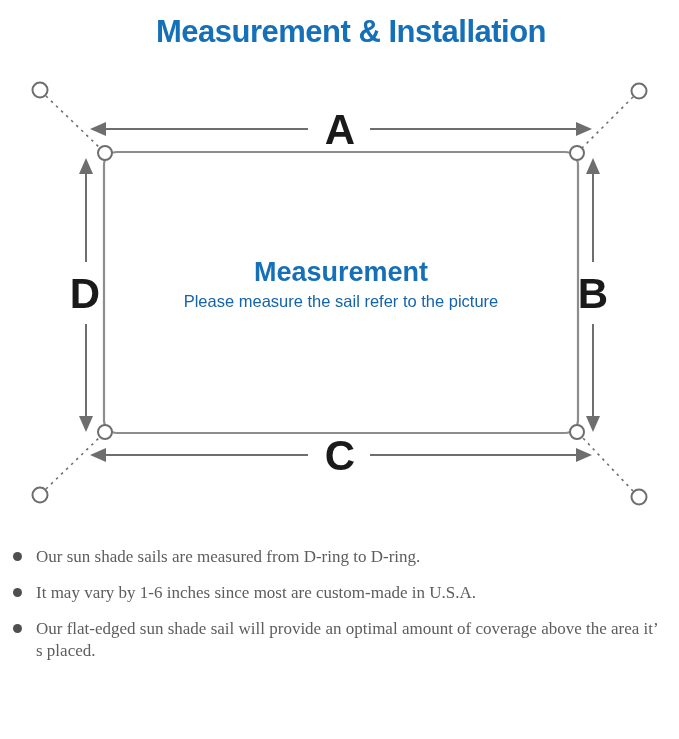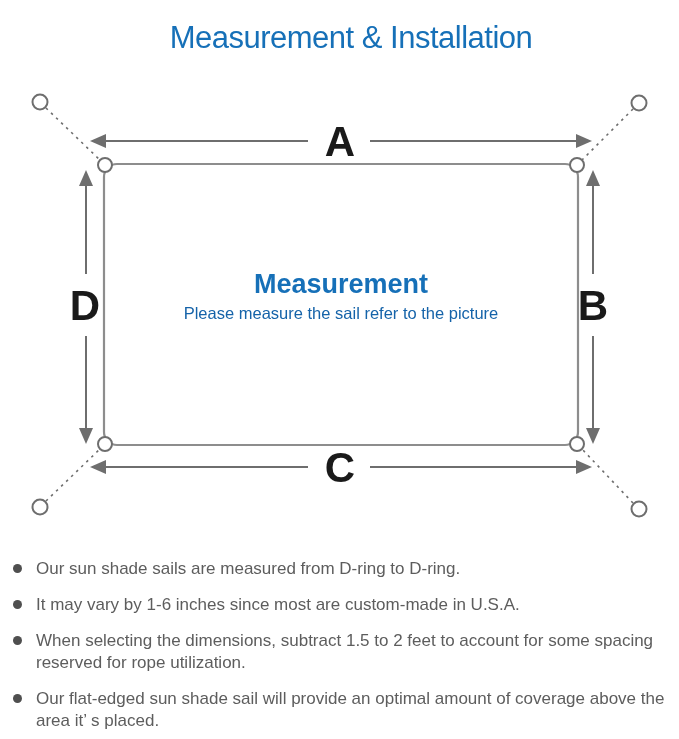--- a/index.html
+++ b/index.html
@@ -15,27 +15,27 @@
   * { box-sizing: border-box; }
   html, body {
     margin: 0; padding: 0;
     width: 679px; height: 739px;
     overflow: hidden;
     background: var(--background);
     font-family: "Liberation Sans", sans-serif;
   }
   .page { width: 679px; height: 739px; }
   .title {
-    margin: 14px;
+    margin: 8px;
     padding-top: 4px;
     height: 56px;
     text-align: center;
     font-size: 31px;
     line-height: 40px;
-    font-weight: 400;
+    font-weight: 700;
     letter-spacing: -0.5px;
     color: var(--accent);
     padding-left: 23px;
   }
   .diagram { width: 679px; height: 460px; }
   .diagram svg { display: block; }
 
   .anchor-ring { fill: #ffffff; stroke: var(--arrow-gray); stroke-width: 2; }
   .rope { stroke: var(--arrow-gray); stroke-width: 1.6; stroke-dasharray: 2.5 4.5; fill: none; }
   .sail { fill: none; stroke: var(--line-gray); stroke-width: 2.2; }
@@ -73,20 +73,21 @@
     padding: 14px 6px 0 13px;
   }
   .note {
     display: flex;
     align-items: flex-start;
     gap: 14px;
     margin-bottom: 14px;
     color: var(--note-text);
     font-size: 17px;
     line-height: 1.3;
+    font-family: Liberation Serif, serif;
   }
   .note .dot {
     flex: 0 0 auto;
     width: 9px; height: 9px;
     border-radius: 50%;
     background: var(--bullet-dot);
     margin-top: 6px;
   }
   .note:nth-child(3) .note-text { max-width: 632px; }
   .note:nth-child(5) .note-text { max-width: 620px; }
@@ -147,21 +148,17 @@
     <li class="note">
       <span class="dot"></span>
       <span class="note-text">Our sun shade sails are measured from D-ring to D-ring.</span>
     </li>
     <li class="note">
       <span class="dot"></span>
       <span class="note-text">It may vary by 1-6 inches since most are custom-made in U.S.A.</span>
     </li>
     <li class="note">
       <span class="dot"></span>
-      <span class="note-text">When selecting the dimensions, subtract 1.5 to 2 feet to account for some spacing reserved for rope utilization.</span>
-    </li>
-    <li class="note">
-      <span class="dot"></span>
       <span class="note-text">Our flat-edged sun shade sail will provide an optimal amount of coverage above the area it’ s placed.</span>
     </li>
   </ul>
 
 </div>
 
 </body></html>

